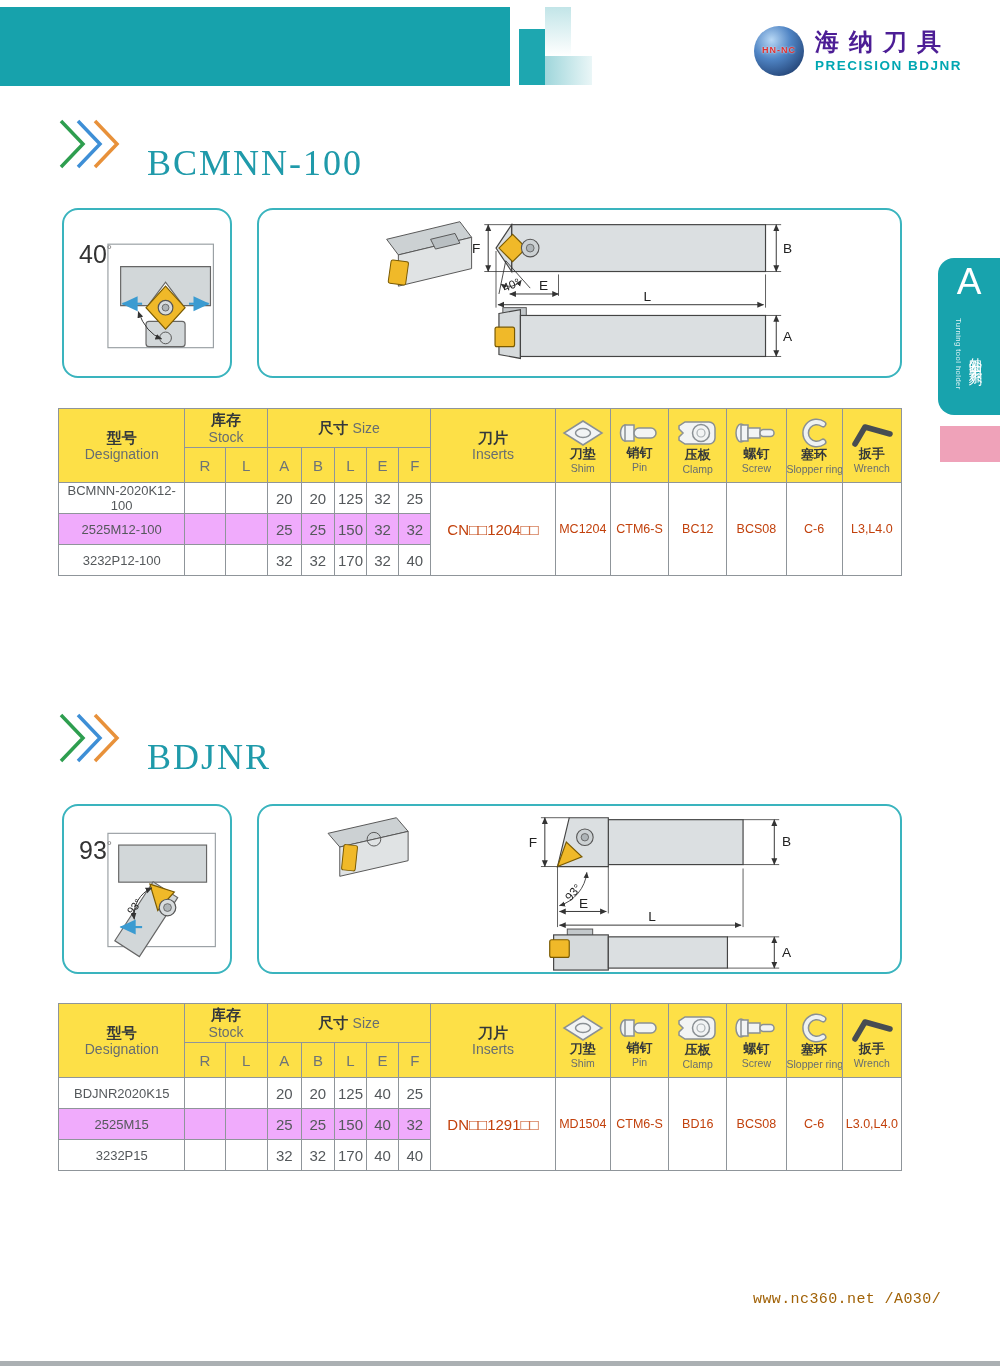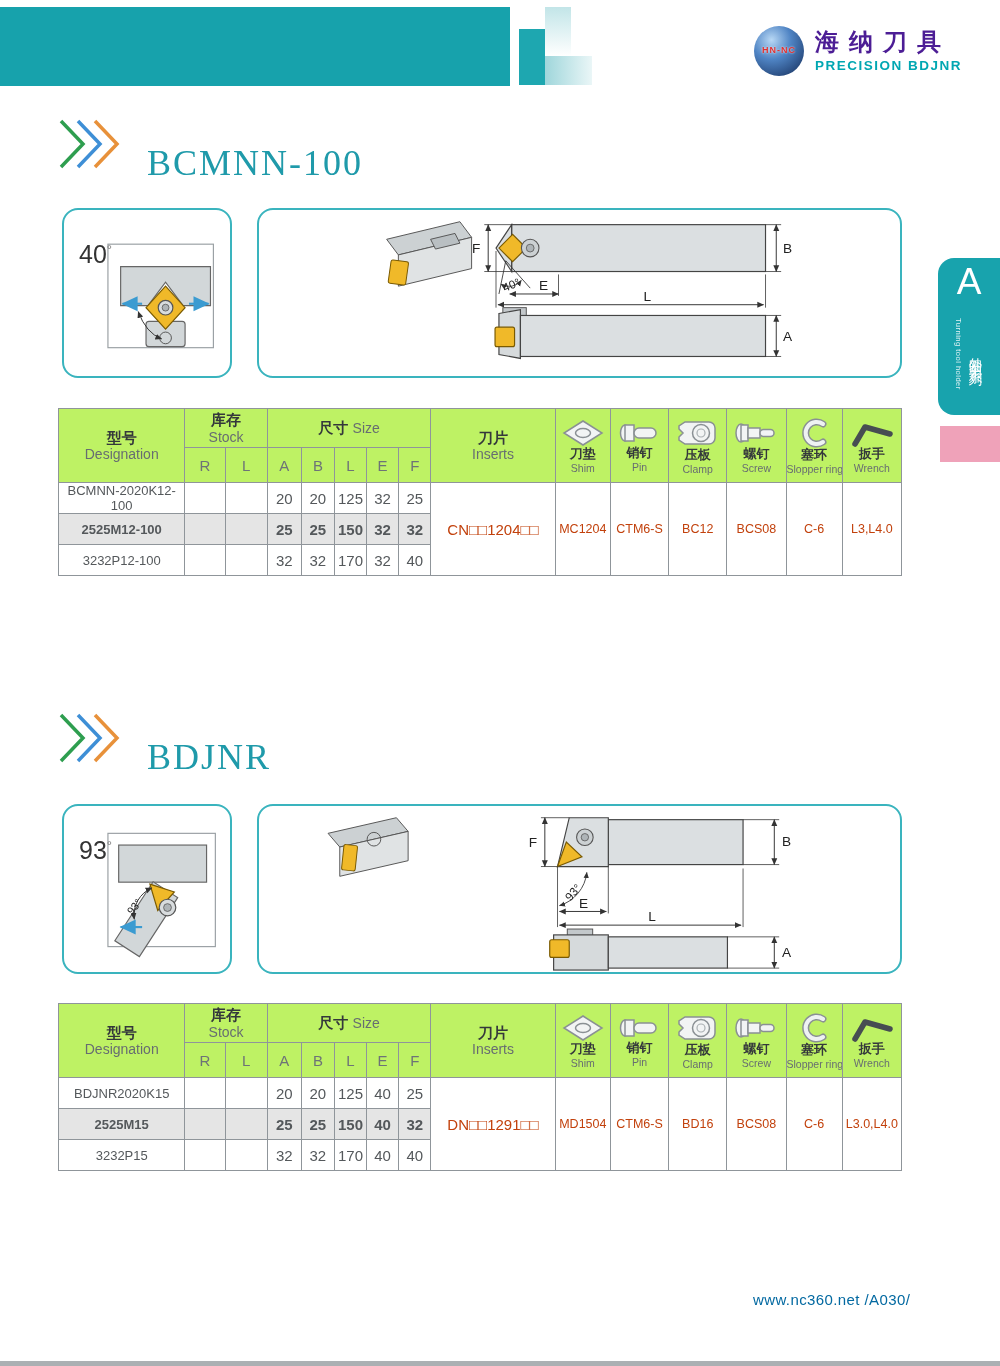--- a/index.html
+++ b/index.html
@@ -27,48 +27,48 @@
 
   
   .dia-box{position:absolute;border:2px solid #3ab4be;border-radius:16px;background:#fff;}
   .angle-label{position:absolute;left:15px;top:30px;font-size:25px;color:#333;}
   .angle-label .deg{font-size:13px;vertical-align:9px;color:#777;}
 
   
   .spec-wrap{position:absolute;left:58px;width:844px;}
   table.spec{border-collapse:collapse;table-layout:fixed;width:844px;}
   .spec th,.spec td{border:1px solid #8f959a;padding:0;text-align:center;overflow:hidden;}
-  .spec thead th{background:#bef264;font-weight:normal;vertical-align:middle;}
+  .spec thead th{background:#fde047;font-weight:normal;vertical-align:middle;}
   .spec .hrow1 th{height:38px;}
   .spec .hrow2 th{height:34px;}
   .hd-cn{font-size:15px;color:#34383b;font-weight:600;line-height:1.15;}
   .hd-en{font-size:14px;color:#676d71;line-height:1.15;}
   .hd-size .hd-cn,.hd-size .hd-en{display:inline;font-weight:600;}
   .hd-size .hd-en{font-weight:normal;font-size:14px;}
   .sub-letter{font-size:15px;color:#6d7377;}
   .part-th .hd-cn{font-size:13px;}
   .part-th .hd-en{font-size:10.5px;white-space:nowrap;}
   .part-icon{display:block;margin:2px auto 0;}
   .spec tbody td{height:30px;font-size:15px;color:#54585b;background:#fff;}
   .spec td.desig{font-size:13px;letter-spacing:0;}
-  .spec tr.hl td.hl-c{background:#e5e5e5;font-weight:bold;}
+  .spec tr.hl td.hl-c{background:#f0abfc;}
   .spec td.mcell{font-size:15px;color:#c2410c;text-align:center;}
   .spec td.mcell.small{font-size:12.5px;}
 
   
   .side-tab{position:absolute;left:938px;top:258px;width:62px;height:157px;background:#18a3ad;
             border-radius:16px 0 0 16px;color:#fff;text-align:center;}
   .tab-letter{font-size:37px;line-height:1.05;margin-top:5px;font-weight:400;}
   .tab-cols{display:flex;justify-content:center;gap:3px;margin-top:2px;}
   .tab-en{writing-mode:vertical-rl;font-size:7.5px;color:#dff2f4;letter-spacing:0.5px;height:100px;}
   .tab-cn{writing-mode:vertical-rl;font-size:13.5px;letter-spacing:3px;height:104px;}
   .pink-tab{position:absolute;left:940px;top:426px;width:60px;height:36px;background:#efa2b9;}
 
   
-  .footer-url{position:absolute;left:753px;top:1291px;font-size:15px;color:#0369a1;letter-spacing:0.4px;}
+  .footer-url{position:absolute;left:753px;top:1291px;font-size:15px;color:#a16207;letter-spacing:0.4px;font-family:Liberation Mono, monospace;}
   .bottom-bar{position:absolute;left:0;top:1361px;width:1000px;height:5px;background:#abb0b3;}
 </style>
 </head>
 <body>
 
 <div class="page">
 
   <div class="banner"></div>
   <div class="sq1"></div>
   <div class="sq2"></div>

